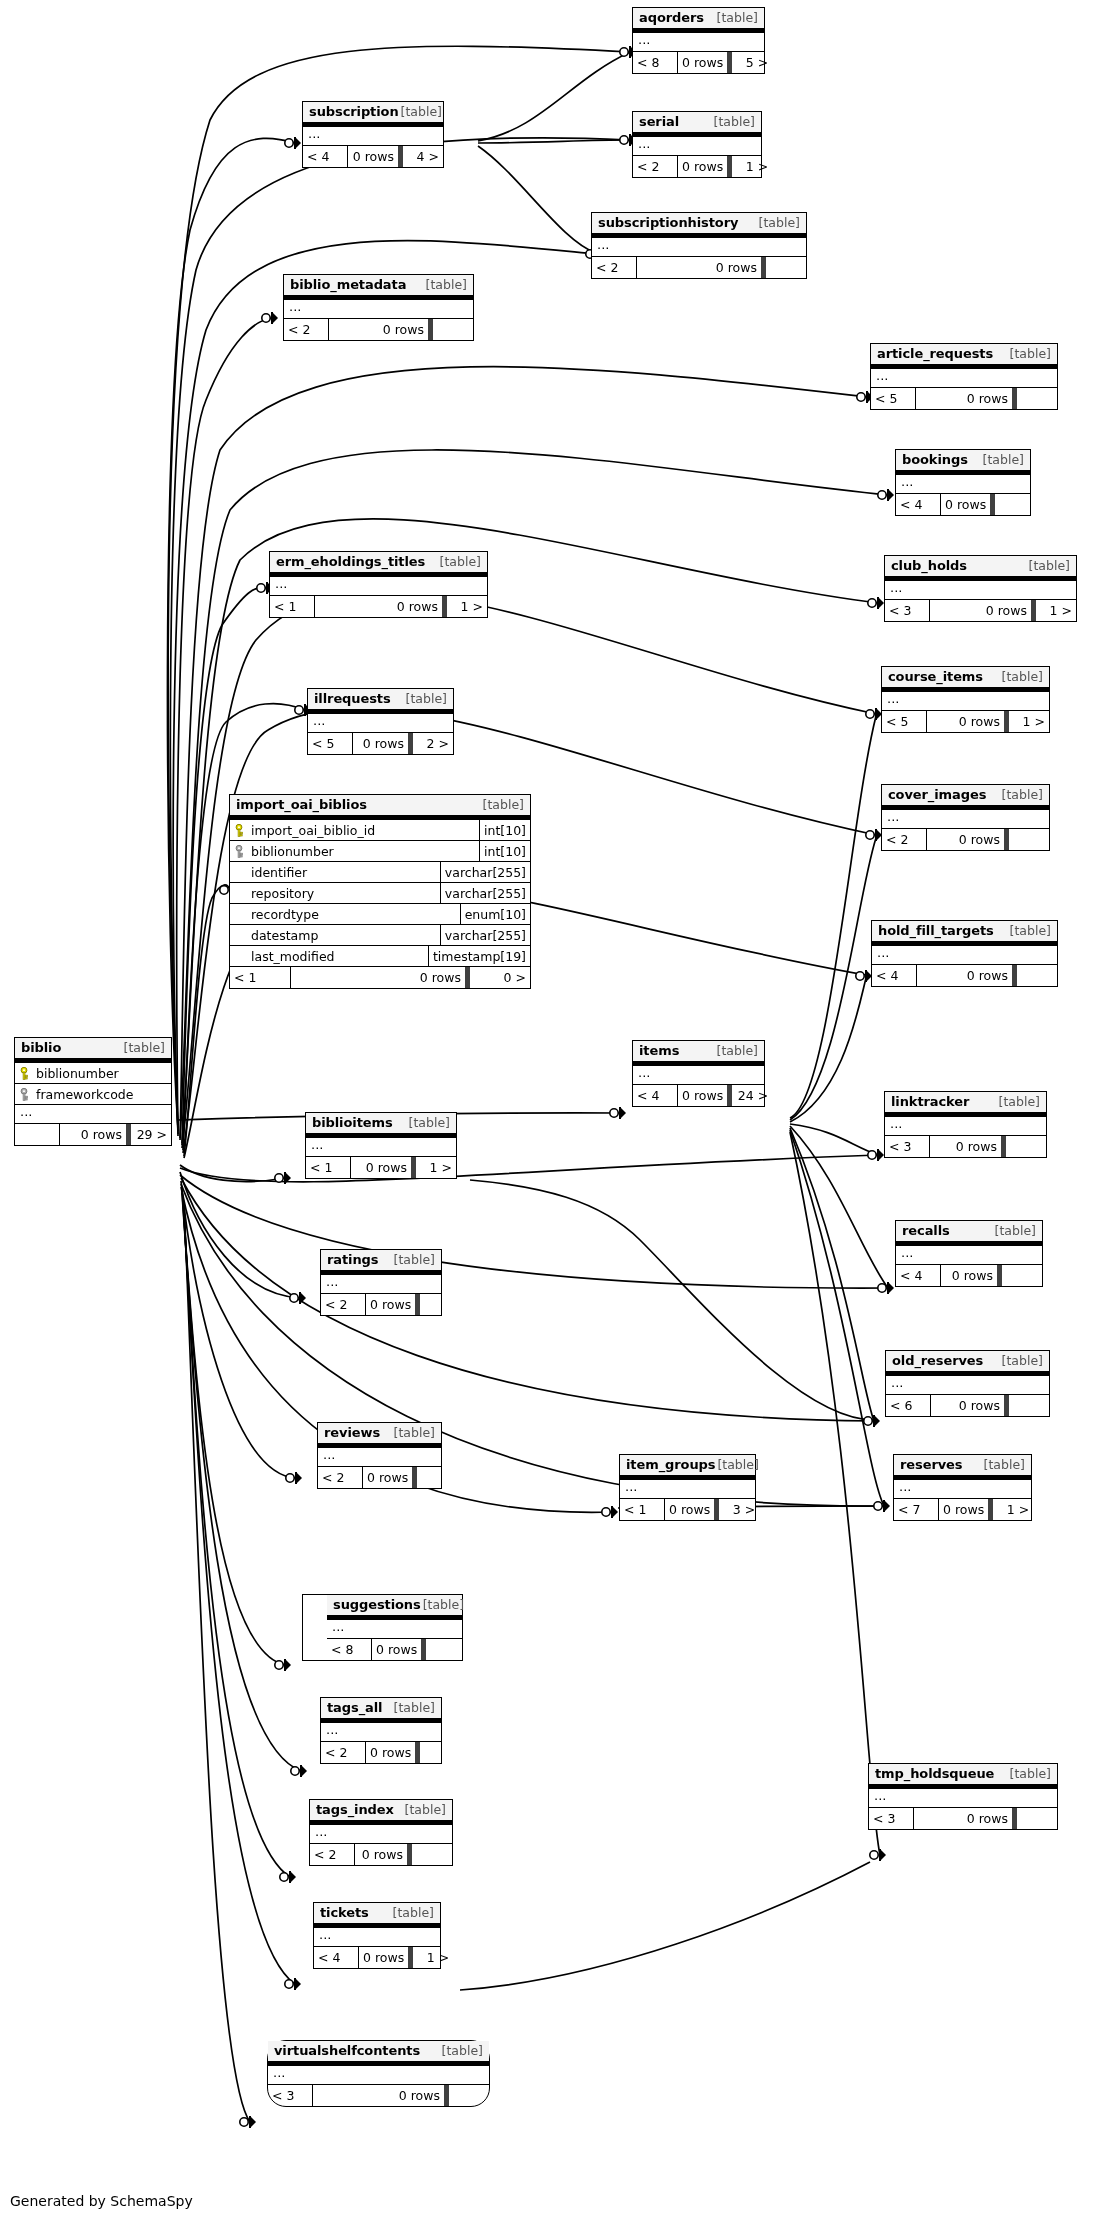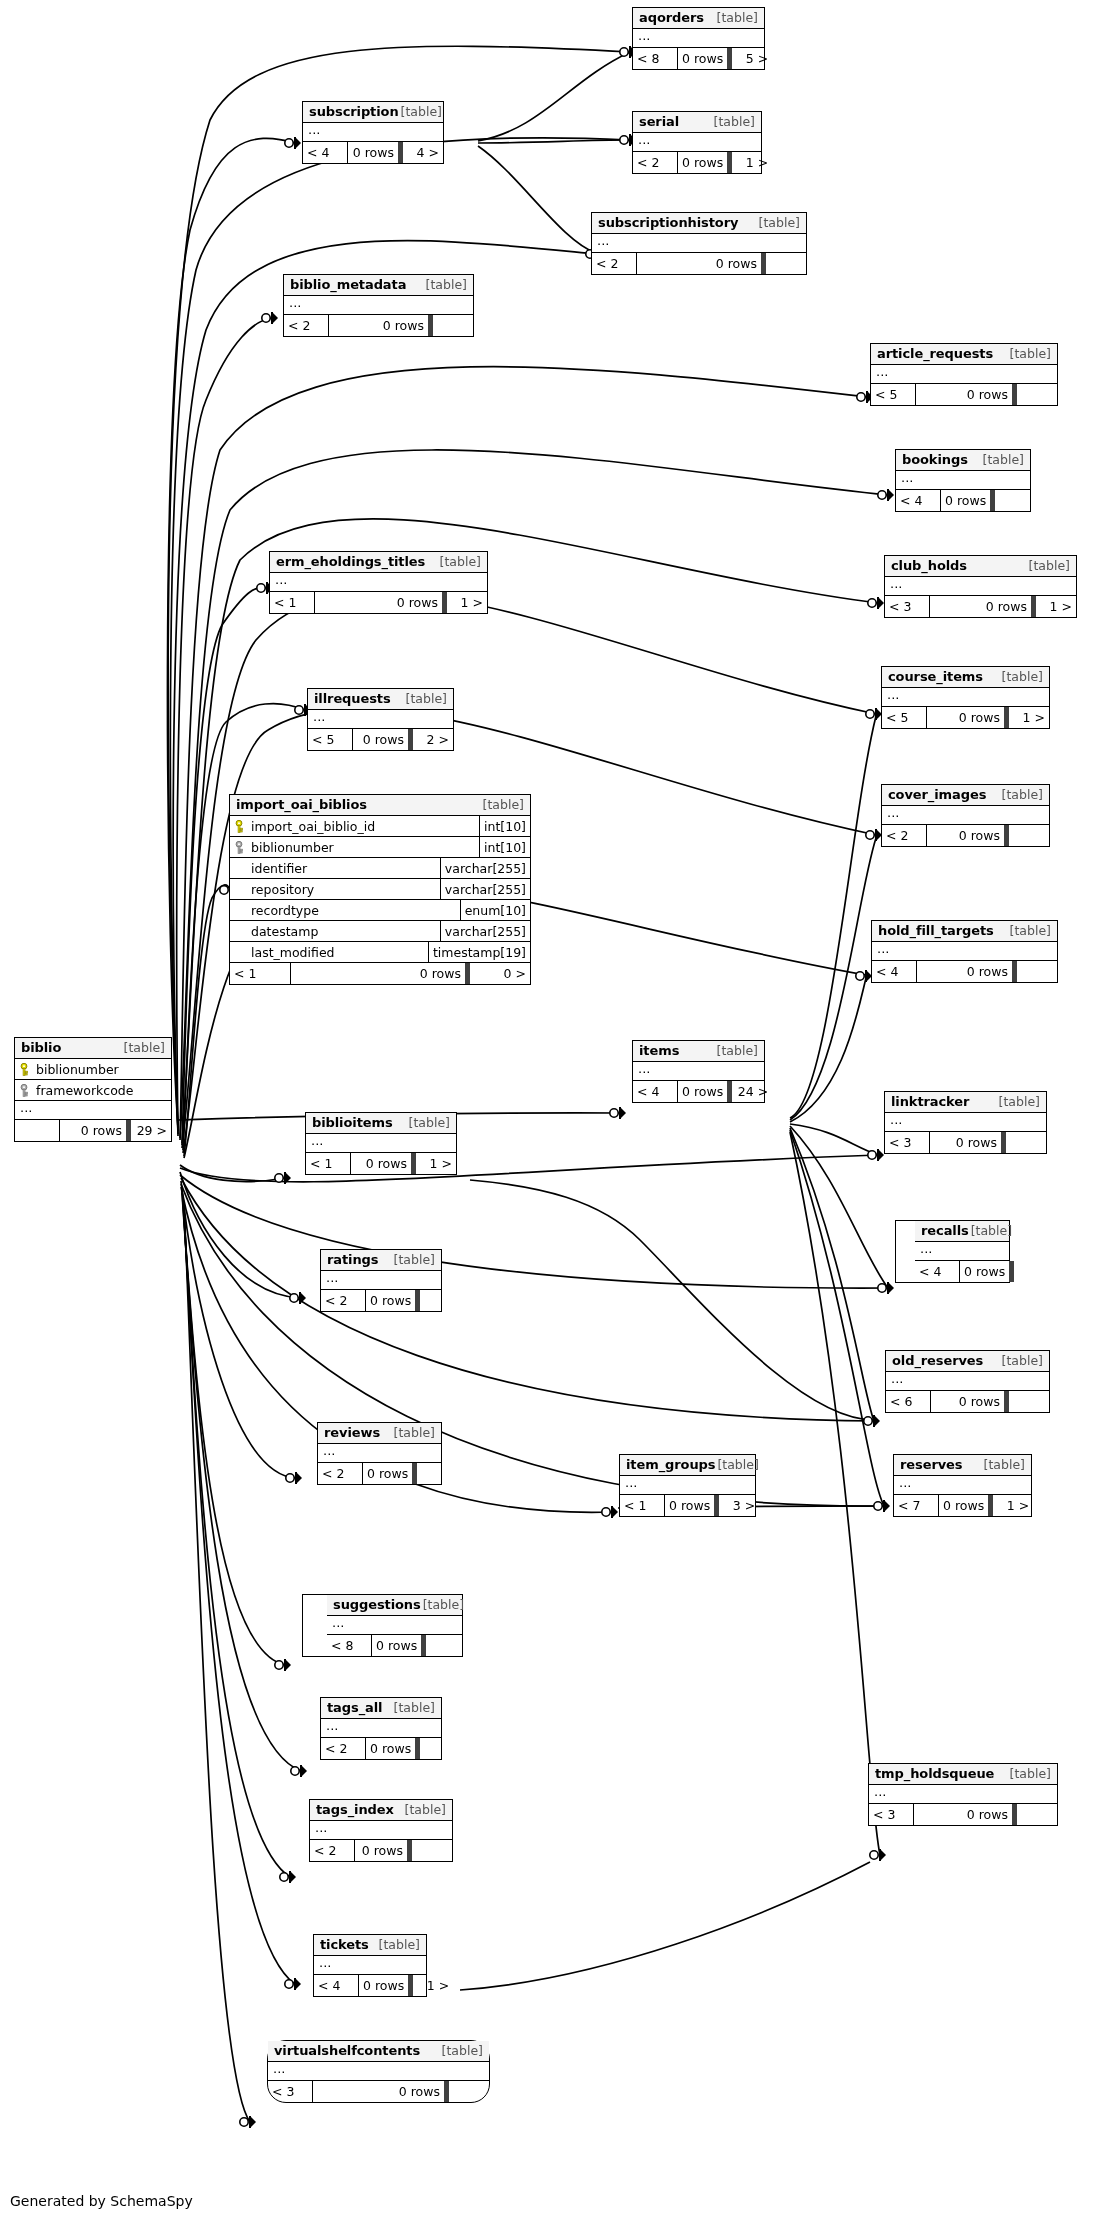--- a/index.html
+++ b/index.html
@@ -29,21 +29,21 @@
   }
   .tbl {
     position: absolute;
     border: 1px solid #000000;
     background: #ffffff;
     box-sizing: border-box;
     border-collapse: collapse;
   }
   .tbl .hdr {
     background: #f4f4f4;
-    border-bottom: 1px solid #000000;
+    border-bottom: 5px solid #000000;
     padding: 2px 6px 3px 6px;
     white-space: nowrap;
     display: flex;
     align-items: baseline;
     box-sizing: border-box;
   }
   .tbl .hdr .tname {
     font-weight: bold;
     font-size: 13px;
     color: #000;
@@ -550,21 +550,21 @@
           <span class="tname">biblioitems</span>
           <span class="ttype">[table]</span>
         </div>
         <div class="ellipsis">...</div>
         <div class="footer">
           <div class="f-left" style="min-width:44px">&lt; 1</div>
           <div class="f-mid">0 rows</div>
           <div class="f-right" style="min-width:40px">1 &gt;</div>
         </div>
       </div>
-      <div class="tbl" style="left: 895px; top: 1220px; width: 115px; padding-left: 19px;">
+      <div class="tbl" style="left: 895px; top: 1220px; width: 148px;">
         <div class="hdr">
           <span class="tname">recalls</span>
           <span class="ttype">[table]</span>
         </div>
         <div class="ellipsis">...</div>
         <div class="footer">
           <div class="f-left" style="min-width:44px">&lt; 4</div>
           <div class="f-mid">0 rows</div>
           <div class="f-right" style="min-width:40px"></div>
         </div>
@@ -670,21 +670,21 @@
           <span class="tname">tmp_holdsqueue</span>
           <span class="ttype">[table]</span>
         </div>
         <div class="ellipsis">...</div>
         <div class="footer">
           <div class="f-left" style="min-width:44px">&lt; 3</div>
           <div class="f-mid">0 rows</div>
           <div class="f-right" style="min-width:40px"></div>
         </div>
       </div>
-      <div class="tbl" style="left: 313px; top: 1902px; width: 114px; margin-top: 32px;">
+      <div class="tbl" style="left: 313px; top: 1902px; width: 128px;">
         <div class="hdr">
           <span class="tname">tickets</span>
           <span class="ttype">[table]</span>
         </div>
         <div class="ellipsis">...</div>
         <div class="footer">
           <div class="f-left" style="min-width:44px">&lt; 4</div>
           <div class="f-mid">0 rows</div>
           <div class="f-right" style="min-width:40px">1 &gt;</div>
         </div>

